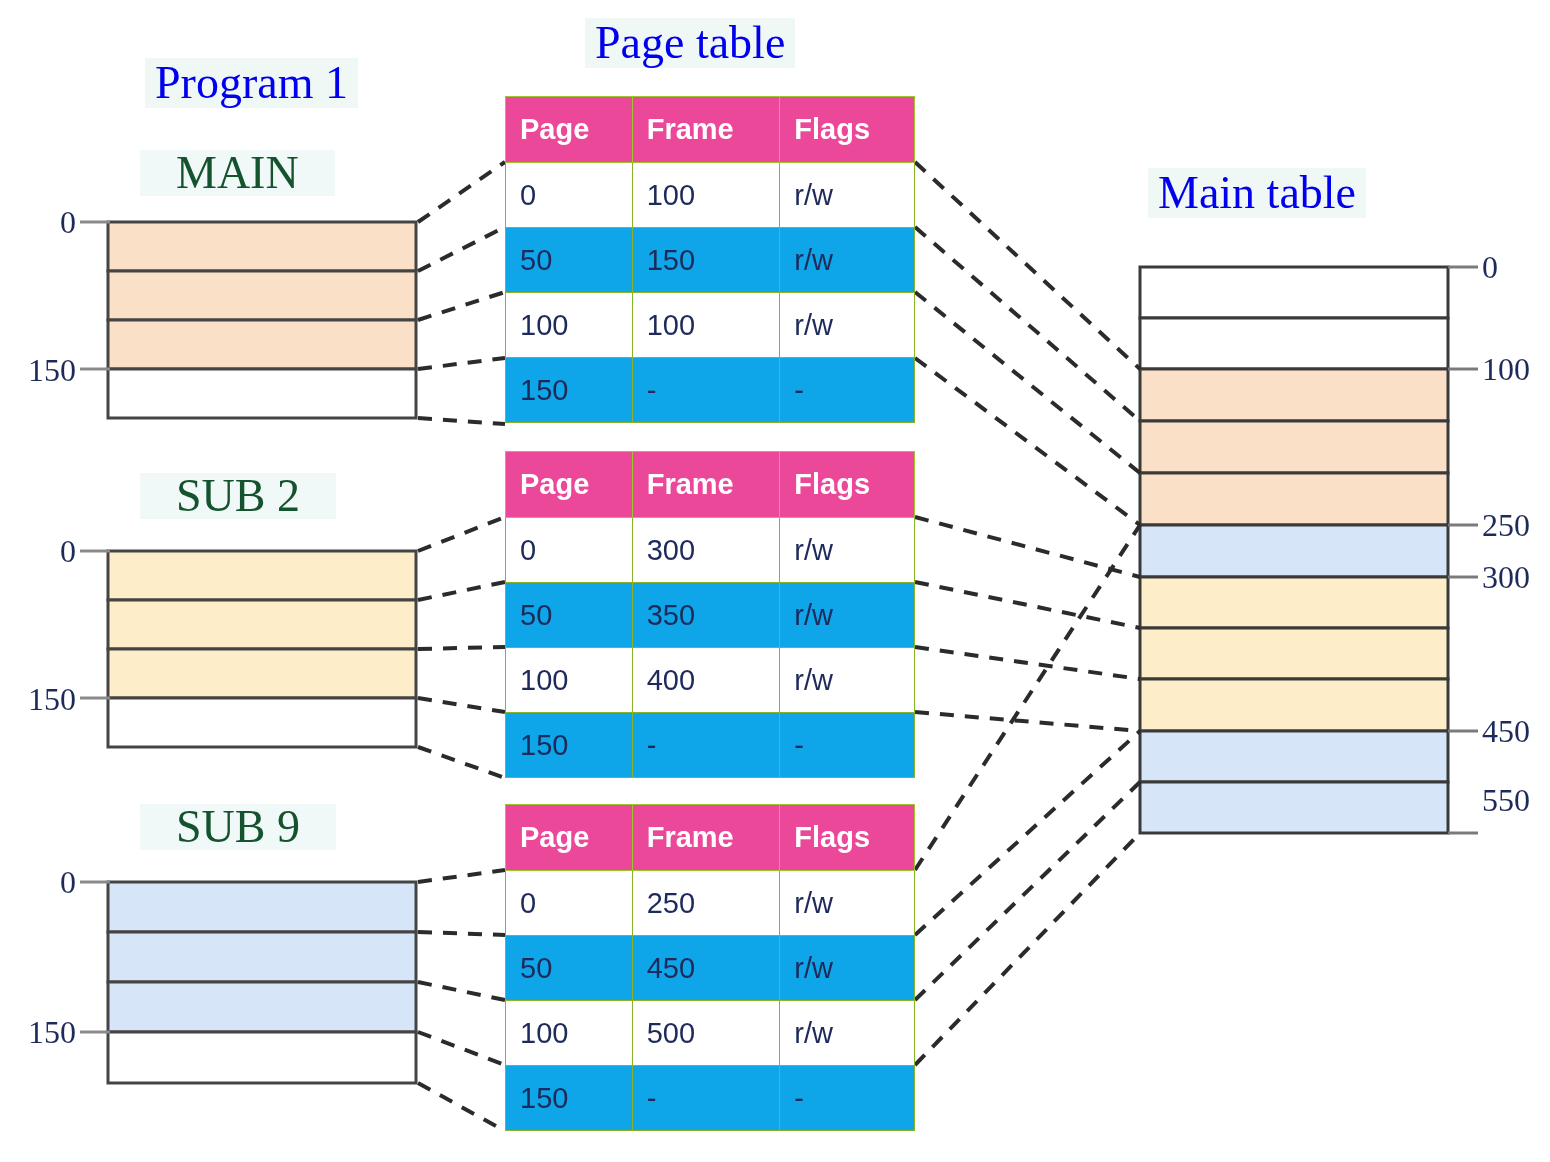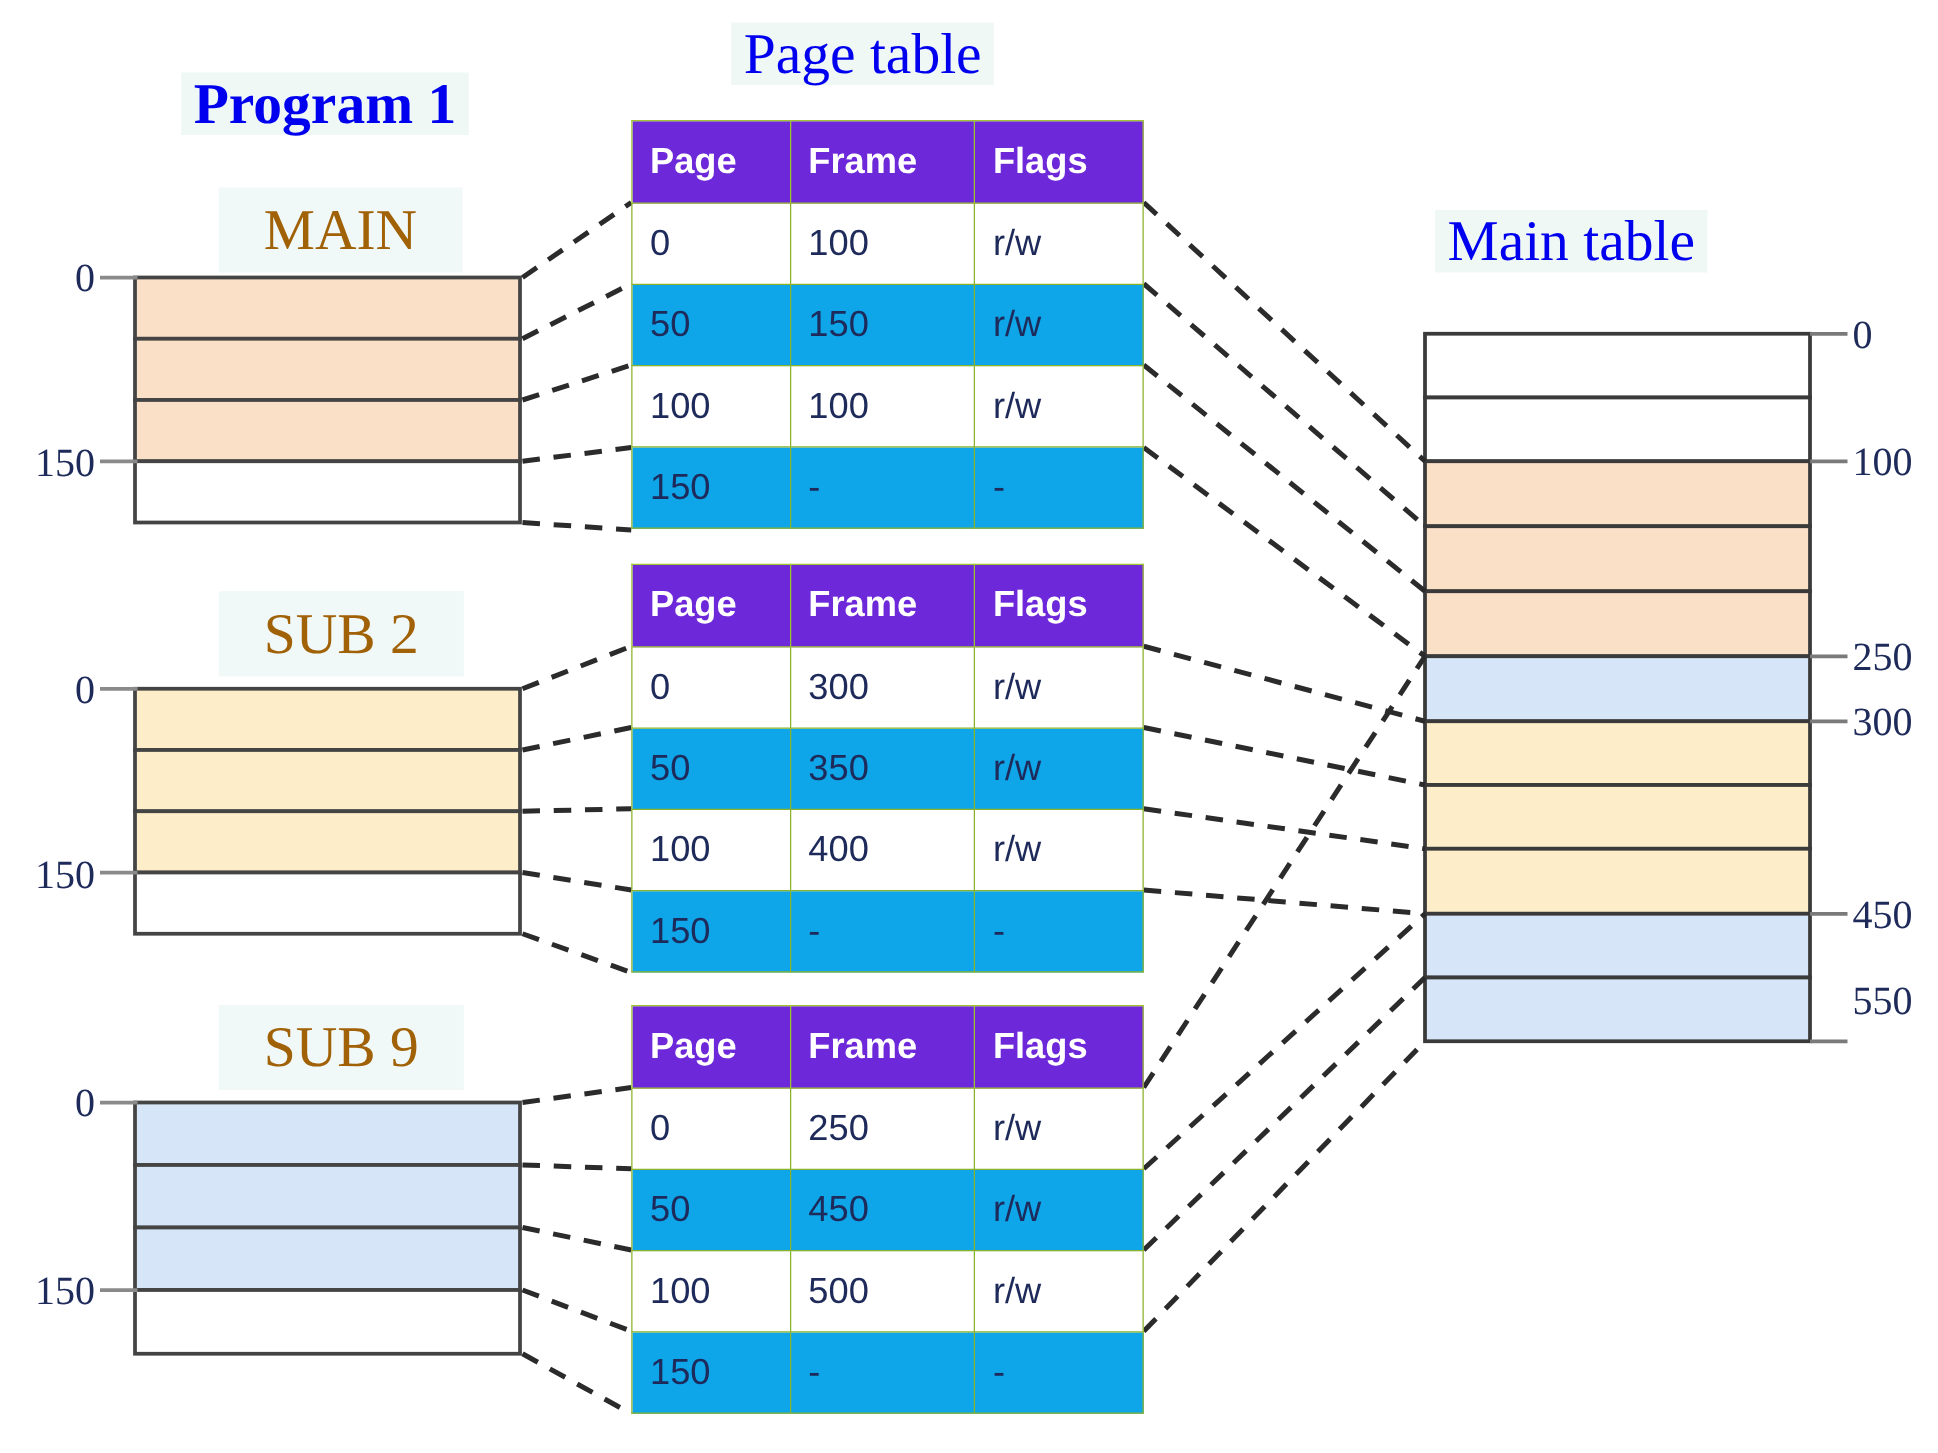--- a/index.html
+++ b/index.html
@@ -4,30 +4,30 @@
 <style>
   html,body{margin:0;padding:0;background:#ffffff;}
   #root{position:relative;width:1550px;height:1162px;background:#ffffff;
         font-family:"Liberation Serif",serif;overflow:hidden;}
   svg#canvas{position:absolute;left:0;top:0;width:1550px;height:1162px;}
 
   
   .lbl{position:absolute;white-space:nowrap;line-height:1;}
   .title-blue{color:#0000ee;font-family:"Liberation Serif",serif;
               font-size:46px;background:#f0f8f6;padding:2px 10px;}
-  .prog-name{color:#a16207;font-family:"Liberation Serif",serif;
-             font-size:46px;background:#f0f8f8;padding:11px 36px;margin-left:35px;}
+  .prog-name{color:#14532d;font-family:"Liberation Serif",serif;
+             font-size:46px;background:#f0f8f8;padding:0 36px;}
   .axnum{color:#1d2a5a;font-family:"Liberation Serif",serif;font-size:32px;}
 
   
   .ptable{position:absolute;width:410px;border-collapse:collapse;
           font-family:"Liberation Sans",sans-serif;}
   .ptable td,.ptable th{border:1px solid #8ab32a;padding:0 0 0 14px;
           height:65px;vertical-align:middle;box-sizing:border-box;}
-  .ptable th{background:#6d28d9;color:#ffffff;font-size:29px;font-weight:bold;
+  .ptable th{background:#ec4899;color:#ffffff;font-size:29px;font-weight:bold;
           text-align:left;height:66px;border-color:#9ec52f;}
   .ptable td{font-size:29px;color:#1d2a5a;background:#ffffff;}
   .ptable tr.alt td{background:#0ea5e9;}
   .c-page{width:127px;}
   .c-frame{width:148px;}
   .c-flags{width:135px;}
 </style>
 </head>
 <body>
 
@@ -116,21 +116,21 @@
       <path d="M915,647 L1140,679"></path>
       <path d="M915,712 L1140,731"></path>
 
       <path d="M915,870 L1140,525"></path>
       <path d="M915,935 L1140,731"></path>
       <path d="M915,1000 L1140,782"></path>
       <path d="M915,1065 L1140,833"></path>
     </g>
   </svg>
 
-  <div class="lbl title-blue" style="left:145px;top:58px;font-weight:bold;">Program 1</div>
+  <div class="lbl title-blue" style="left:145px;top:58px;">Program 1</div>
 
   <div class="lbl title-blue" style="left:585px;top:18px;">Page table</div>
 
   <div class="lbl title-blue" style="left:1148px;top:168px;">Main table</div>
 
   <div class="lbl prog-name" style="left:140px;top:150px;">MAIN</div>
   <div class="lbl prog-name" style="left:140px;top:473px;">SUB 2</div>
   <div class="lbl prog-name" style="left:140px;top:804px;">SUB 9</div>
 
   <div class="lbl axnum" style="left:60px;top:206px;">0</div>

